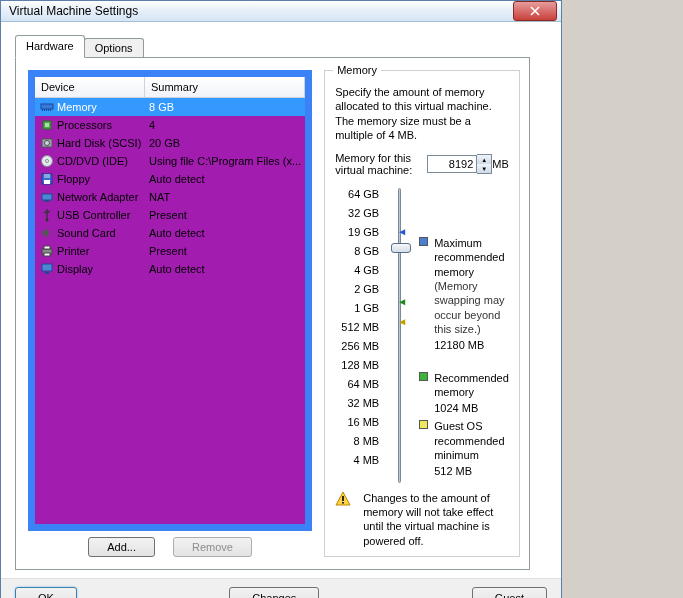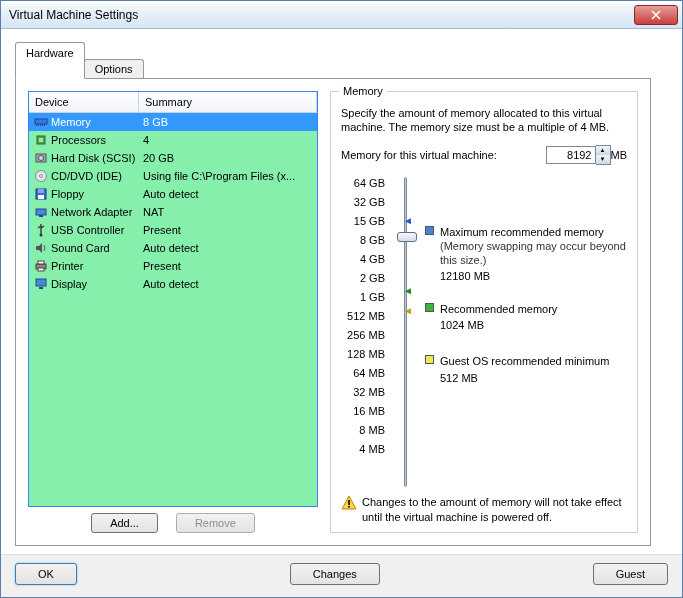--- a/index.html
+++ b/index.html
@@ -1,28 +1,28 @@
 <!DOCTYPE html>
 <html><head>
 <meta charset="utf-8">
 <style>
 *{box-sizing:border-box;margin:0;padding:0;font-family:"Segoe UI",Tahoma,sans-serif;font-size:11px}
 body{background:#d4d0c8;padding:0}
-.window{width:683px;height:598px;background:#fff;border:1px solid #5a7fa8;position:relative;display:flex;flex-direction:column}
+.window{width:562px;height:598px;background:#fff;border:1px solid #5a7fa8;position:relative;display:flex;flex-direction:column}
 .titlebar{height:28px;background:linear-gradient(to bottom,#fdfefe 0%,#e9f1f9 40%,#d5e5f5 100%);display:flex;align-items:center;padding-left:8px;border-bottom:1px solid #a8bcd0}
 .titlebar-text{flex:1;color:#000;font-size:12px}
 .close-btn{width:44px;height:20px;background:linear-gradient(to bottom,#e69d9c,#c8403a);border:1px solid #8b2a25;border-radius:3px;margin-right:4px;display:flex;align-items:center;justify-content:center;color:#fff;font-weight:bold;cursor:pointer}
 .dialog-body{flex:1;padding:12px 31px 8px 14px;background:#fff;display:flex;flex-direction:column}
 .tabs{display:flex;position:relative;z-index:2}
 .tab{padding:4px 10px;border:1px solid #919b9c;background:#fcfcfe;border-bottom:none;border-radius:3px 3px 0 0;cursor:pointer;margin-right:-1px}
 .tab.active{background:#fff;position:relative;top:1px;border-bottom:1px solid #fff}
-.tab.inactive{background:#f0f0f0;margin-top:18px;padding:3px 10px}
+.tab.inactive{background:#f0f0f0;margin-top:4px;padding:3px 10px}
 .tab-content{border:1px solid #919b9c;flex:1;display:flex;padding:12px;gap:12px;background:#fff}
 .left-panel{width:290px;display:flex;flex-direction:column}
-.device-list{border:1px solid #3b82f6;flex:1;background:#86efac;overflow:hidden}
+.device-list{border:7px solid #3b82f6;flex:1;background:#a21caf;overflow:hidden}
 .list-header{display:flex;background:linear-gradient(to bottom,#fff,#f0f3f8);border-bottom:1px solid #cad3de}
 .list-header-cell{padding:4px 6px;border-right:1px solid #cad3de;font-weight:normal}
 .col-device{width:110px}
 .col-summary{flex:1}
 .list-row{display:flex;padding:2px 4px;align-items:center;cursor:pointer}
 .list-row.selected{background:#3399ff;color:#fff}
 .row-icon{width:16px;height:14px;display:flex;align-items:center;justify-content:center;margin-right:2px}
 .row-device{width:92px;white-space:nowrap;overflow:hidden}
 .row-summary{flex:1;white-space:nowrap;overflow:hidden;text-overflow:ellipsis}
 .btn-row{display:flex;justify-content:center;gap:18px;margin-top:6px}
@@ -48,21 +48,21 @@
 .marker.yellow{top:128px;color:#c0a000}
 .legend{flex:1;font-size:10px;padding-top:48px}
 .legend-item{display:flex;gap:6px;margin-bottom:4px;line-height:1.3}
 .legend-swatch{width:9px;height:9px;border:1px solid #555;margin-top:1px;flex-shrink:0}
 .sw-blue{background:#4a7fd4}
 .sw-green{background:#3cb43c}
 .sw-yellow{background:#f0e85c}
 .legend-text{flex:1}
 .legend-sub{color:#333}
 .legend-val{margin-top:2px}
-.warning{display:flex;gap:5px;align-items:flex-start;margin-top:auto;padding-top:8px;font-size:10px;line-height:1.3}
+.warning{display:flex;gap:12px;align-items:flex-start;margin-top:auto;padding-top:8px;font-size:10px;line-height:1.3}
 .warn-icon{width:16px;height:16px;flex-shrink:0}
 .footer{padding:8px 14px 12px;display:flex;justify-content:space-between;gap:14px;background:#f0f0f0;border-top:1px solid #dfdfdf}
 .footer .btn{padding:4px 22px}
 .footer .btn.primary{border:1px solid #3c7fb1;box-shadow:0 0 2px #6db2e8}
 svg.ico{width:14px;height:14px}
 </style>
 </head>
 <body>
 
 <div class="window">
@@ -215,21 +215,21 @@
             <button>▲</button>
             <button>▼</button>
           </div>
           <span>MB</span>
         </div>
 
         <div class="slider-area">
           <div class="tick-labels" id="tick-labels">
               <div>64 GB</div>
               <div>32 GB</div>
-              <div>15 GB</div>
+              <div>19 GB</div>
               <div>8 GB</div>
               <div>4 GB</div>
               <div>2 GB</div>
               <div>1 GB</div>
               <div>512 MB</div>
               <div>256 MB</div>
               <div>128 MB</div>
               <div>64 MB</div>
               <div>32 MB</div>
               <div>16 MB</div>
@@ -253,21 +253,21 @@
                 <div class="legend-val">12180 MB</div>
               </div>
             </div>
             <div class="legend-item" style="margin-top:18px">
               <div class="legend-swatch sw-green"></div>
               <div class="legend-text">
                 <div>Recommended memory</div>
                 <div class="legend-val">1024 MB</div>
               </div>
             </div>
-            <div class="legend-item" style="margin-top:22px">
+            <div class="legend-item" style="margin-top:4px">
               <div class="legend-swatch sw-yellow"></div>
               <div class="legend-text">
                 <div>Guest OS recommended minimum</div>
                 <div class="legend-val">512 MB</div>
               </div>
             </div>
           </div>
         </div>
 
         <div class="warning">

